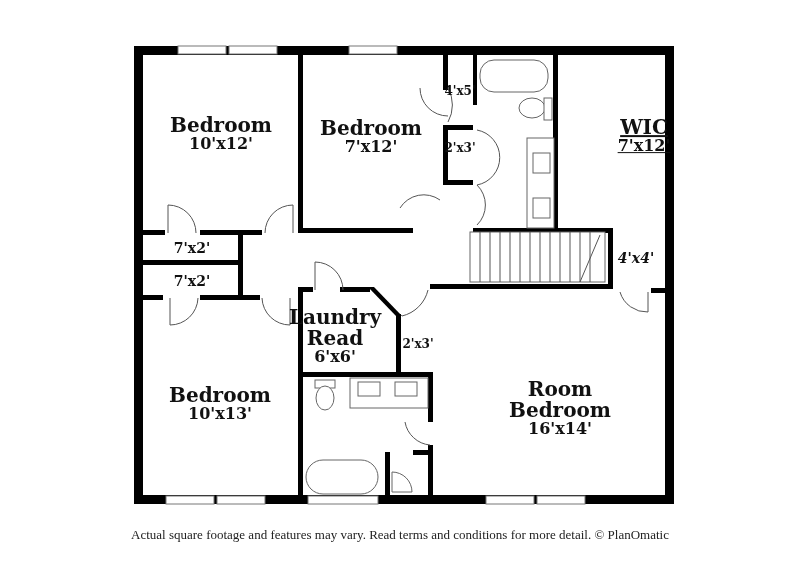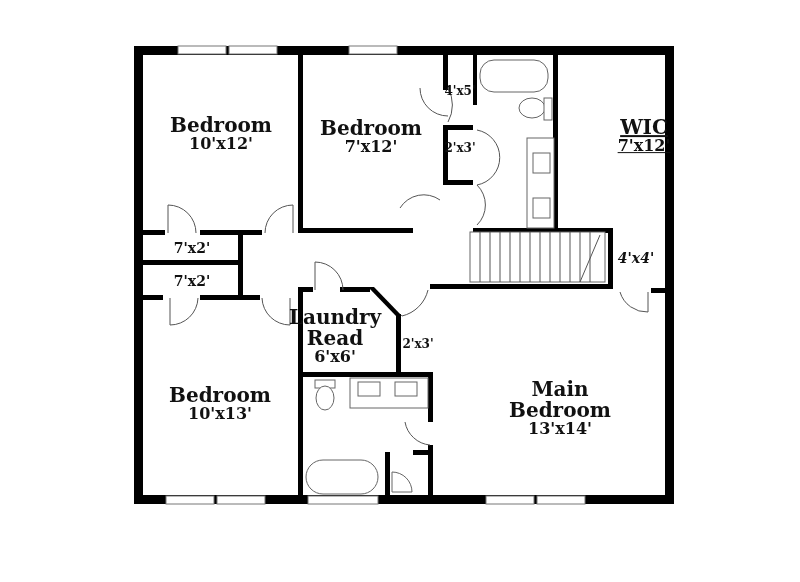--- a/index.html
+++ b/index.html
@@ -147,26 +147,27 @@
 <div class="lbl" style="left:335px; top:336px;">
   <span class="n">Laundry</span>
   <span class="n">Read</span>
   <span class="d">6'x6'</span>
 </div>
 <div class="lbl" style="left:220px; top:404px;">
   <span class="n">Bedroom</span>
   <span class="d">10'x13'</span>
 </div>
 <div class="lbl" style="left:560px; top:408px;">
-  <span class="n">Main</span>
+  <span class="n">Room</span>
   <span class="n">Bedroom</span>
-  <span class="d">13'x14'</span>
+  <span class="d">16'x14'</span>
 </div>
 
 <div class="lbl sm" style="left:460px; top:91px;">4'x5'</div>
 <div class="lbl sm" style="left:460px; top:148px;">2'x3'</div>
 <div class="lbl md" style="left:192px; top:248px;">7'x2'</div>
 <div class="lbl md" style="left:192px; top:281px;">7'x2'</div>
 <div class="lbl md" style="left:636px; top:258px;font-style:italic;">4'x4'</div>
 <div class="lbl sm" style="left:418px; top:344px;">2'x3'</div>
 
 <div id="disclaimer">
+  <div>Actual square footage and features may vary. Read terms and conditions for more detail. © PlanOmatic</div>
 </div>
 
 </body></html>

